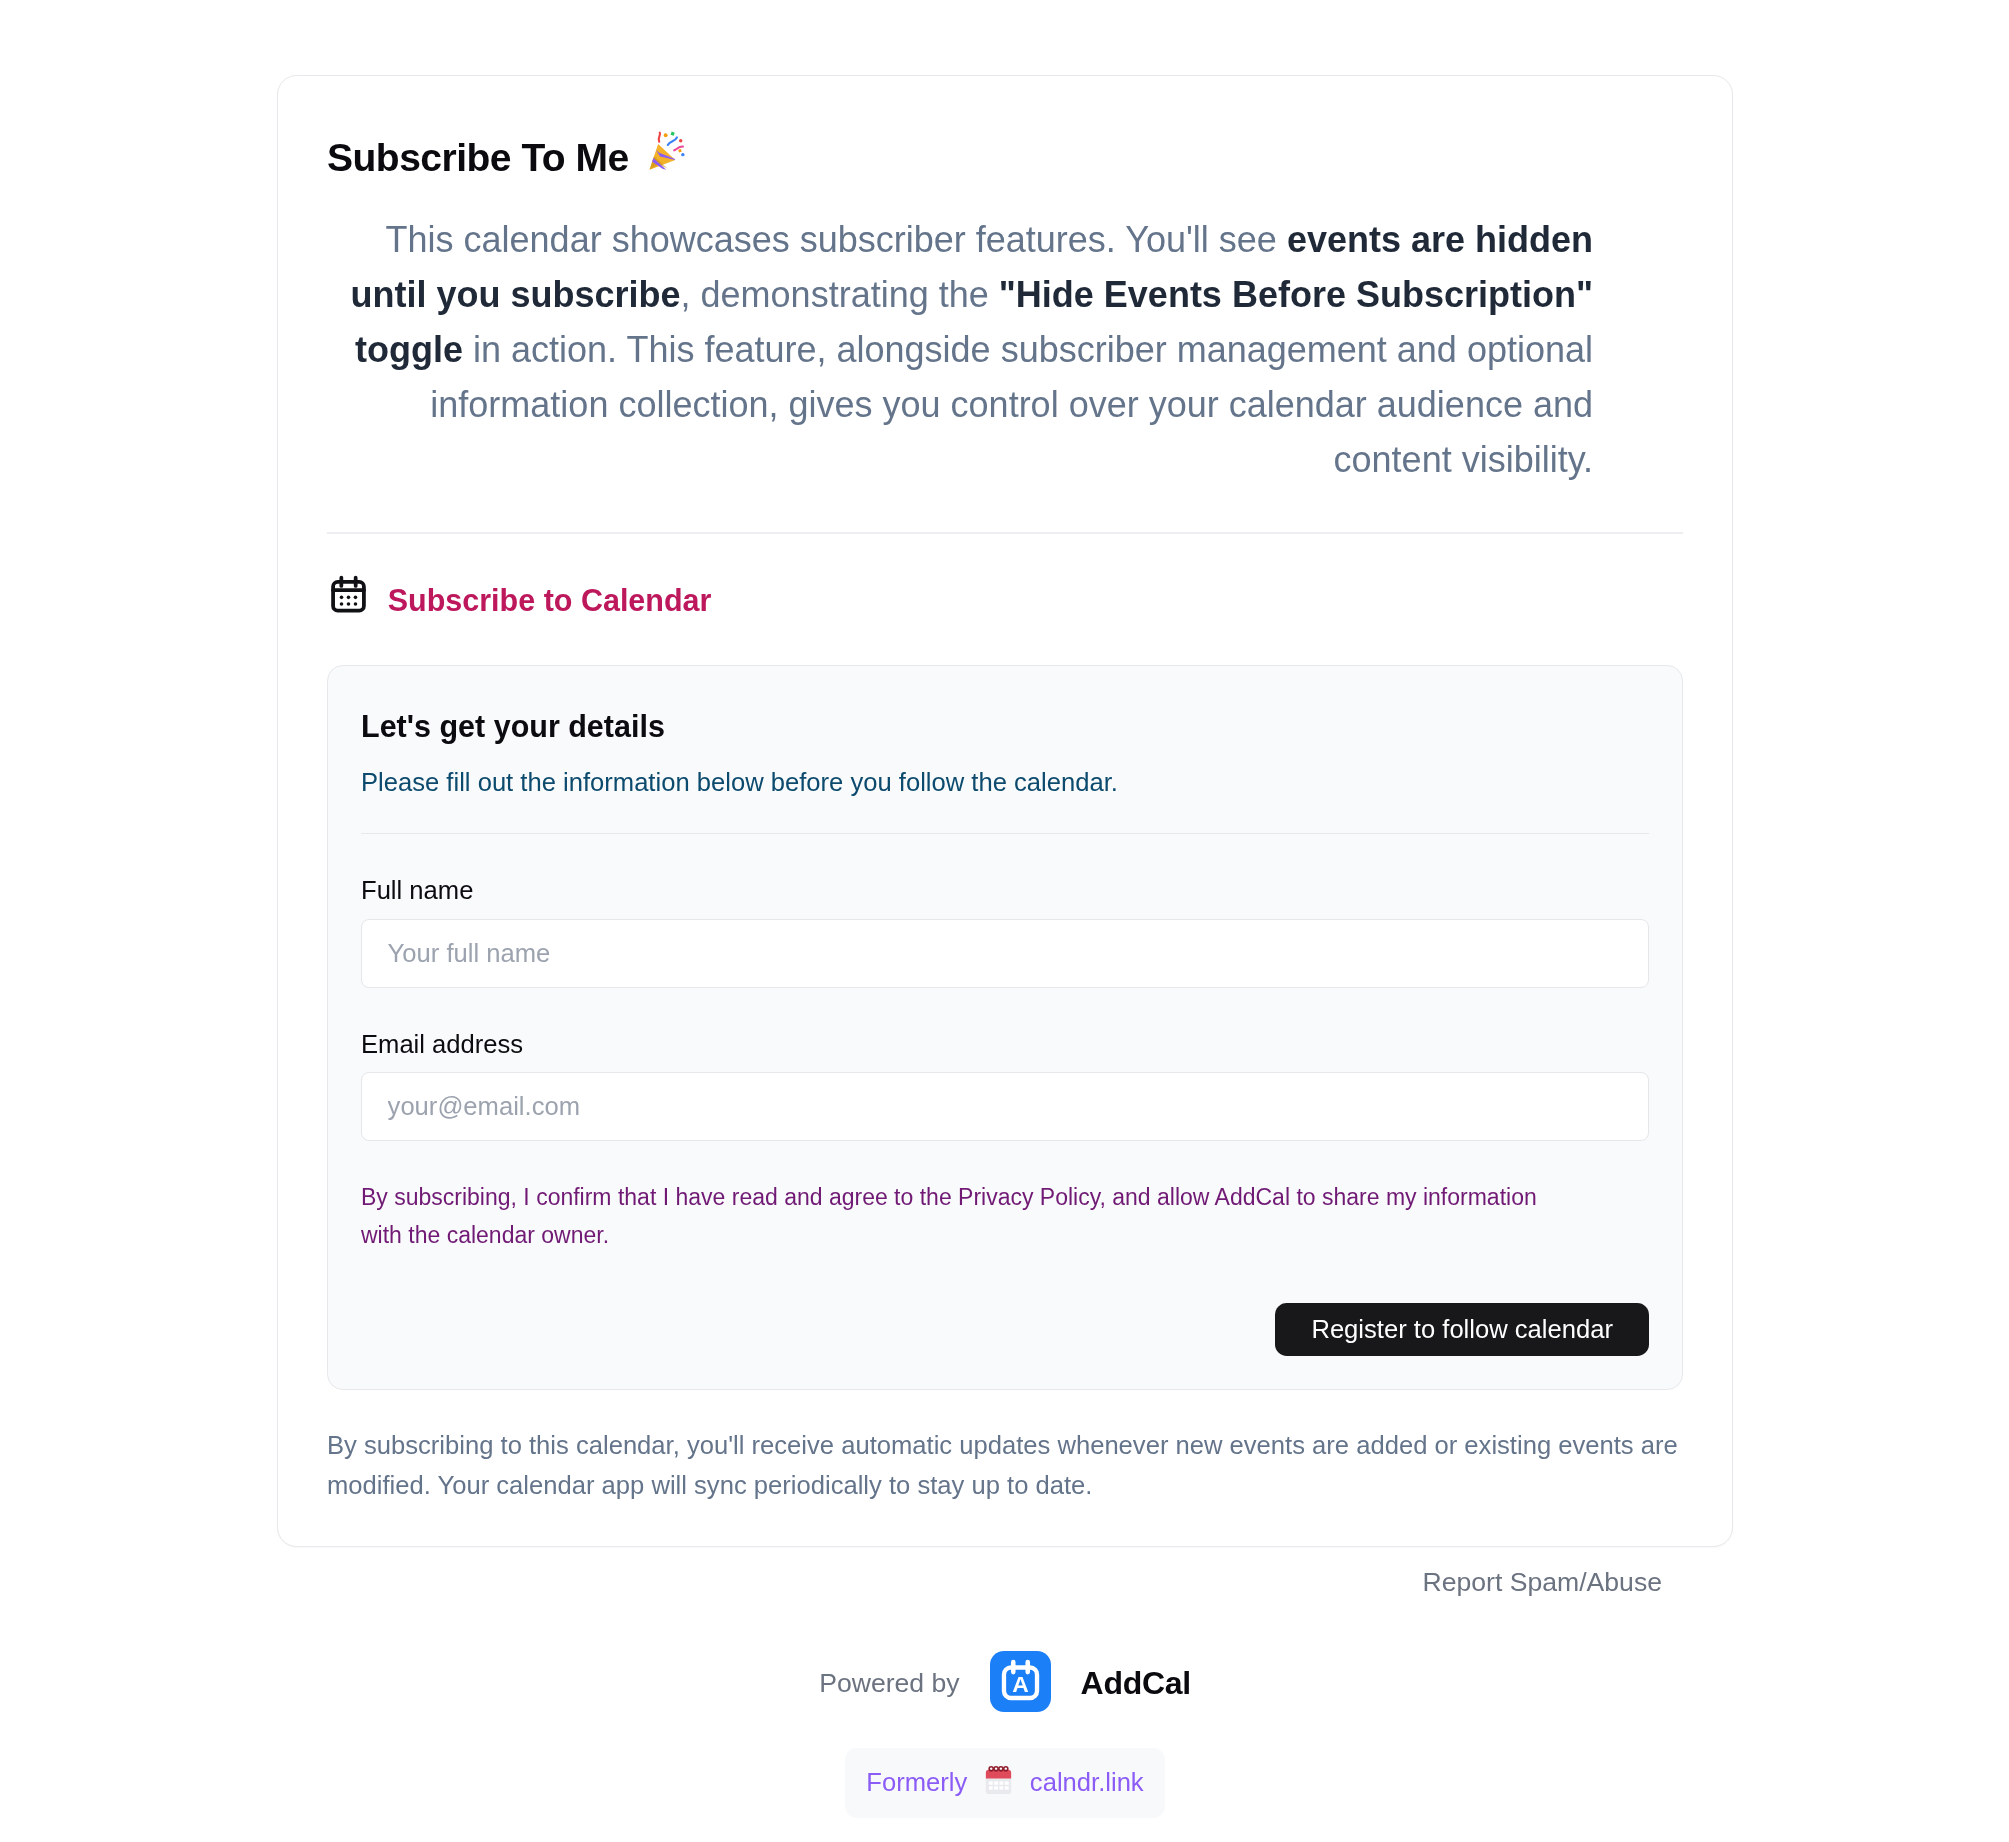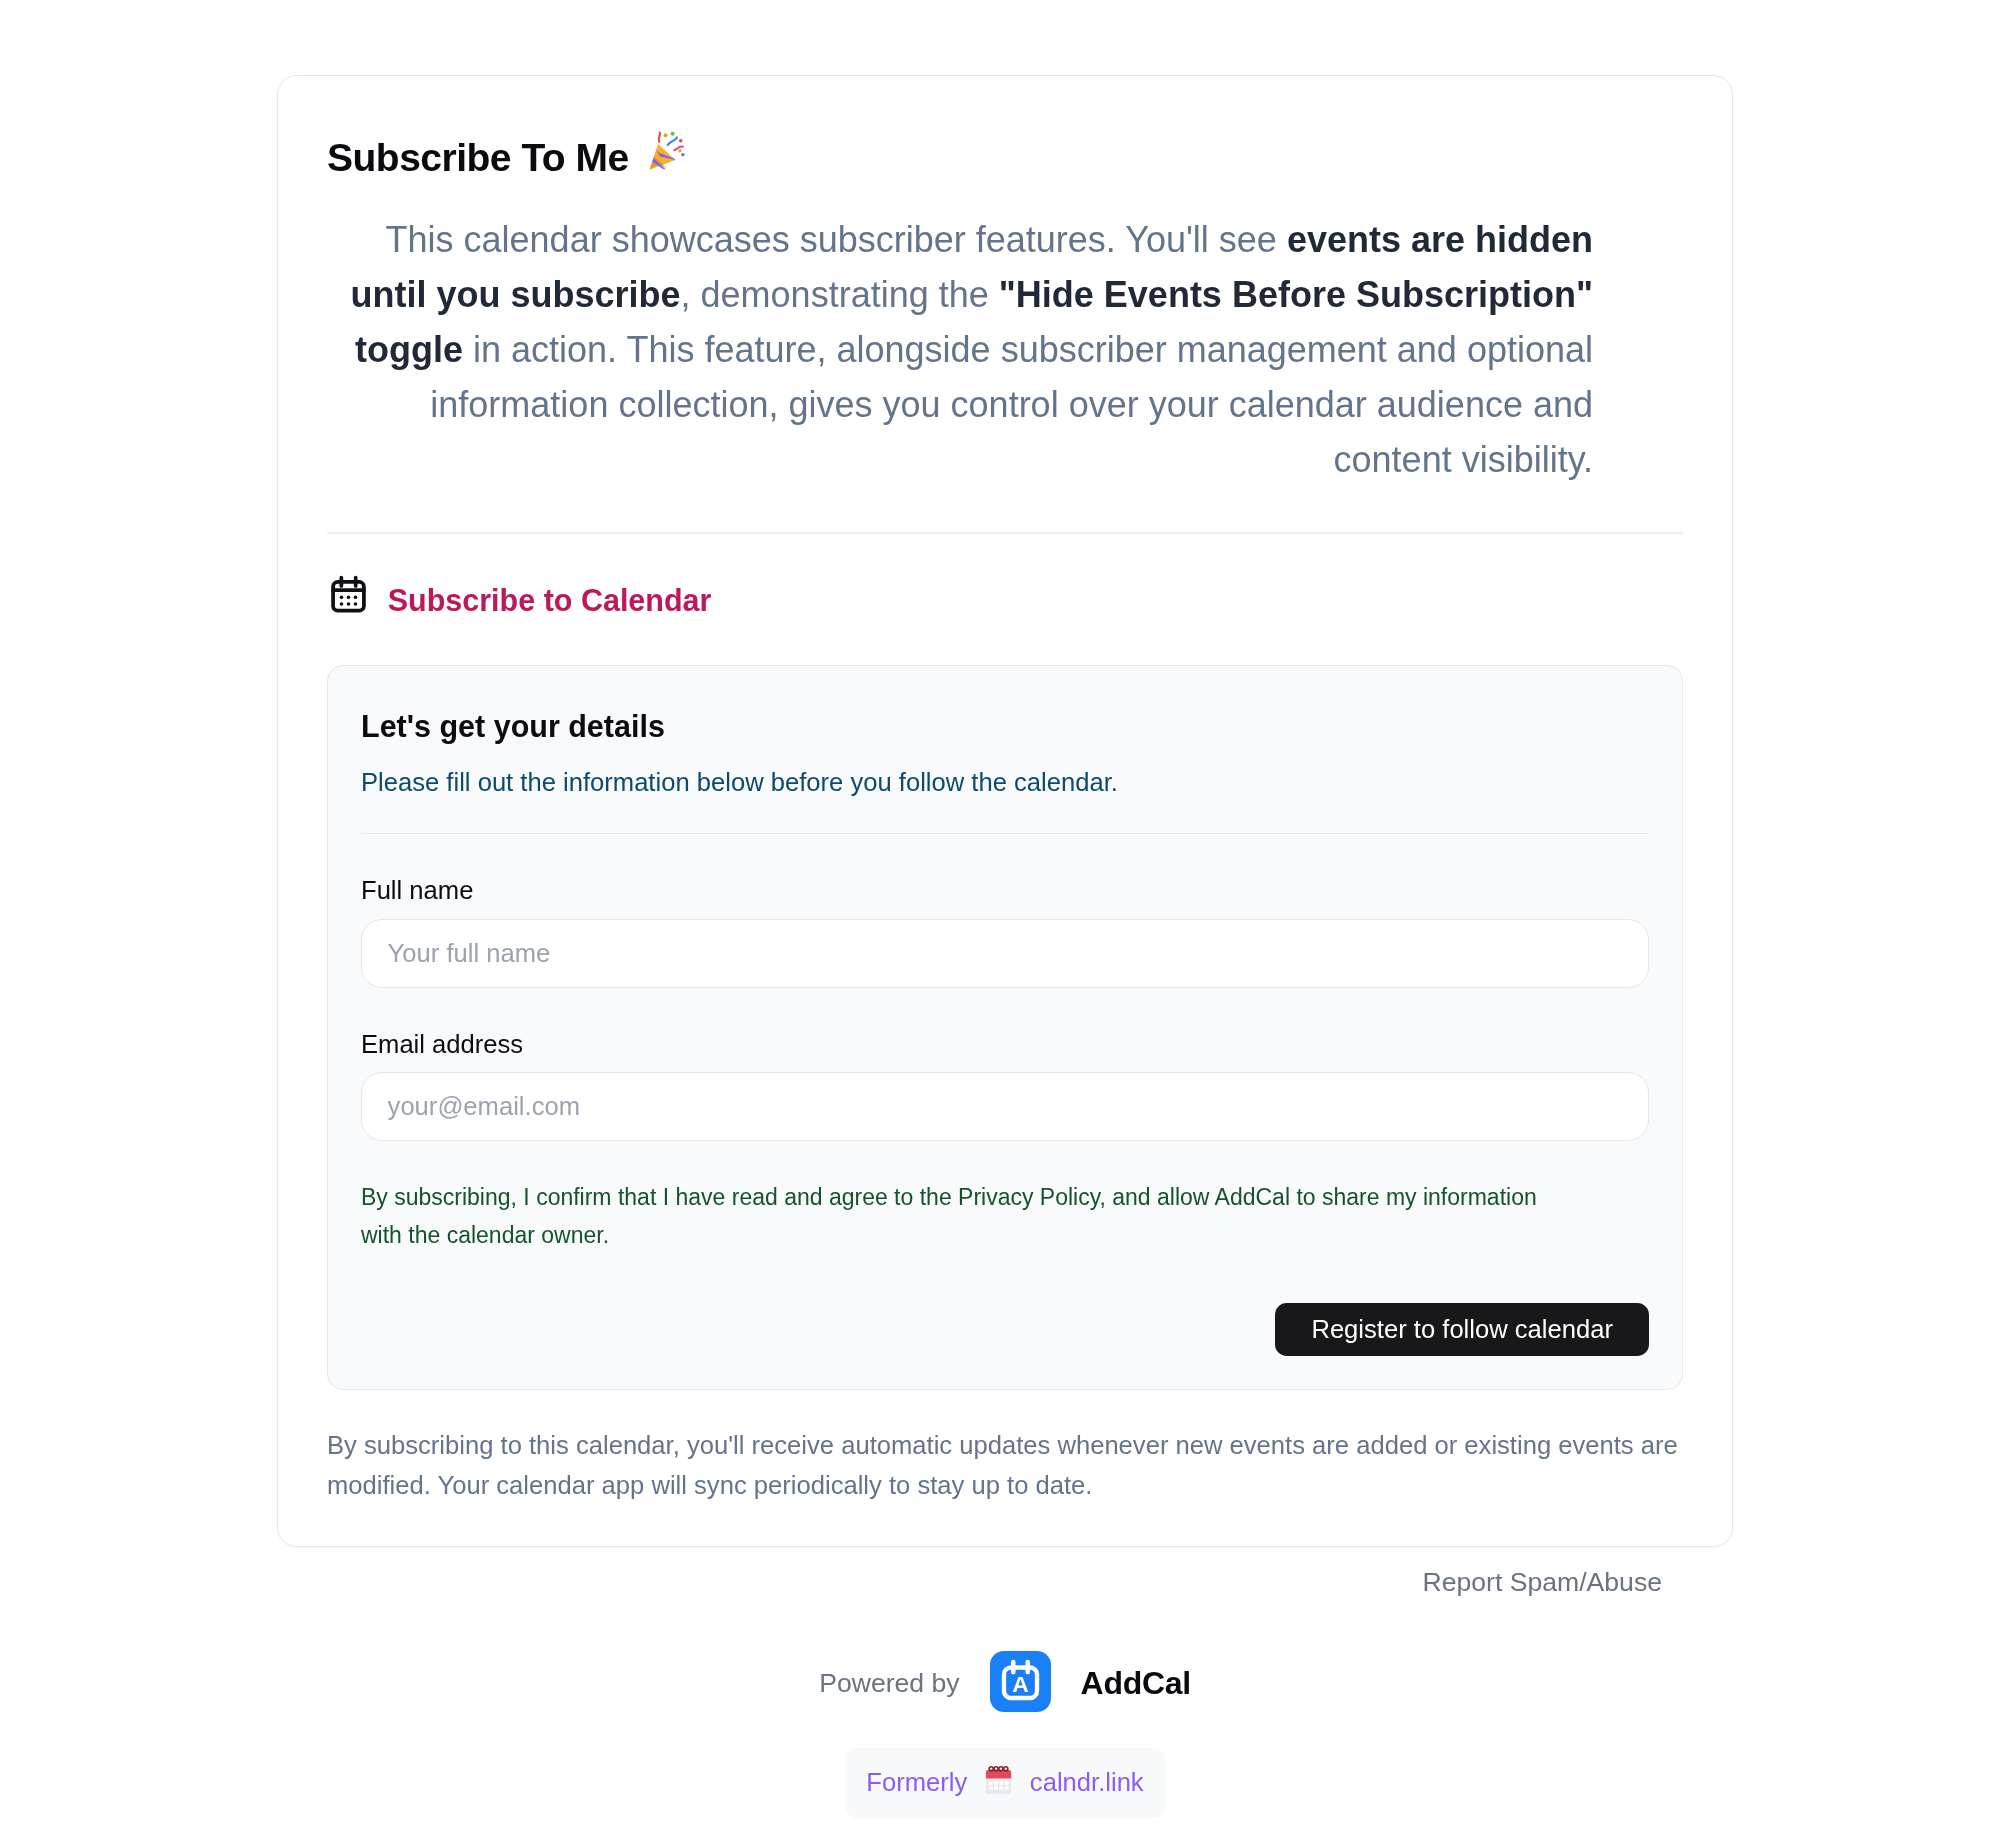--- a/index.html
+++ b/index.html
@@ -43,28 +43,28 @@
   }
   .form-title { font-size:30.5px; line-height:39px; font-weight:700; color:#0b0b10; }
   .form-sub { margin-top:19.7px; font-size:25.6px; line-height:35px; color:#0c4a6e; }
   .form-divider { border:none; border-top:1.5px solid #e7e9ec; margin-top:33px; }
   .field-label {
     display:block; margin-top:41px;
     font-size:25.6px; line-height:31.5px; font-weight:500; color:#0b0b10;
   }
   .text-input {
     display:block; margin-top:11.8px; width:100%; height:69px;
-    background:#ffffff; border:1.5px solid #e5e7eb; border-radius:21px;
+    background:#ffffff; border:1.5px solid #e5e7eb; border-radius:8px;
     padding:0 25.6px; font-size:25.6px; color:#111827;
     font-family:"Liberation Sans", sans-serif; outline:none;
   }
   .text-input::placeholder { color:#9ca3af; }
   .consent {
     margin-top:37px; max-width:1221px;
-    font-size:23px; line-height:38px; color:#14532d;
+    font-size:23px; line-height:38px; color:#701a75;
   }
   .btn-row { margin-top:49px; text-align:right; }
   .submit-btn {
     height:53px; padding:0 36px;
     background:#18181b; color:#ffffff;
     border:none; border-radius:11.8px;
     font-size:25.6px; font-weight:500; font-family:"Liberation Sans", sans-serif;
     cursor:pointer;
   }
   .sync-note {

